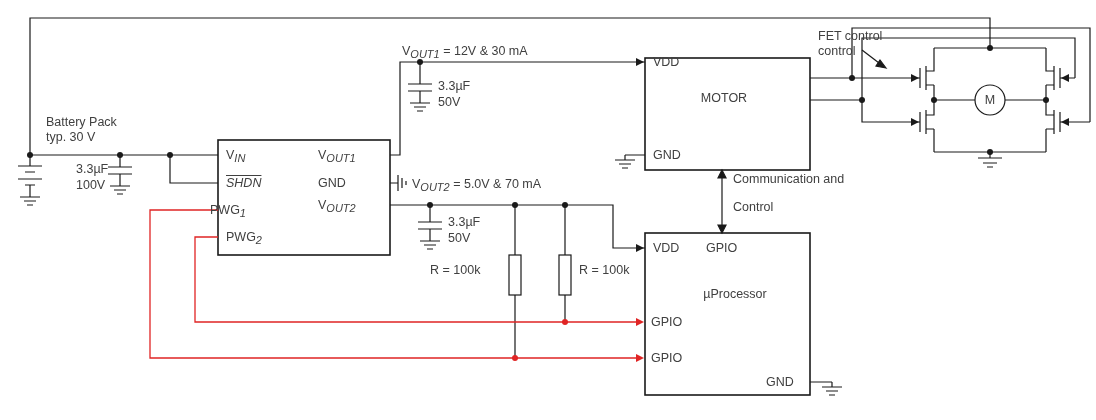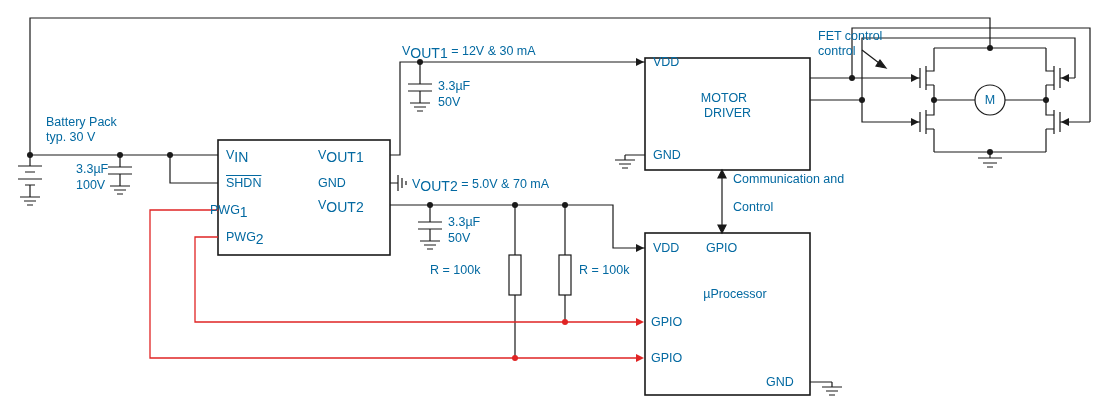--- a/index.html
+++ b/index.html
@@ -2,25 +2,25 @@
 <html><head>
 <meta charset="utf-8">
 <style>
   html,body { margin:0; padding:0; background:#ffffff; }
   #stage {
     position:relative; width:1096px; height:420px; background:#ffffff;
     font-family:"Liberation Sans", sans-serif; overflow:hidden;
   }
   #stage svg { position:absolute; left:0; top:0; }
   .lbl {
-    position:absolute; font-size:12.5px; line-height:14px; color:#0369a1;
+    position:absolute; font-size:12.5px; line-height:14px; color:#404040;
     white-space:nowrap;
   }
-  .sub { font-size:14px; vertical-align:-3px; }
-  .ovl { text-decoration:overline; }
+  .sub { font-size:11px; vertical-align:-3px;font-style:italic; }
+  .ovl { text-decoration:overline;font-style:italic; }
   .ctr { text-align:center; }
   .rgt { text-align:left; }
 </style>
 </head>
 <body>
 
 <div id="stage">
 
 <svg width="1096" height="420" viewBox="0 0 1096 420">
 
@@ -133,21 +133,20 @@
 <div class="lbl" style="left:226px;top:148px"><span>V</span><span class="sub">IN</span></div>
 <div class="lbl ovl" style="left:226px;top:176px">SHDN</div>
 <div class="lbl" style="left:210px;top:203px"><span>PWG</span><span class="sub">1</span></div>
 <div class="lbl" style="left:226px;top:230px"><span>PWG</span><span class="sub">2</span></div>
 <div class="lbl rgt" style="left:318px;top:148px;width:64px"><span>V</span><span class="sub">OUT1</span></div>
 <div class="lbl rgt" style="left:318px;top:176px;width:64px">GND</div>
 <div class="lbl rgt" style="left:318px;top:198px;width:64px"><span>V</span><span class="sub">OUT2</span></div>
 
 <div class="lbl" style="left:653px;top:55px">VDD</div>
 <div class="lbl ctr" style="left:645px;top:91px;width:158px">MOTOR</div>
-<div class="lbl ctr" style="left:645px;top:106px;width:165px">DRIVER</div>
 <div class="lbl" style="left:653px;top:148px">GND</div>
 
 <div class="lbl" style="left:653px;top:241px">VDD</div>
 <div class="lbl" style="left:706px;top:241px">GPIO</div>
 <div class="lbl ctr" style="left:645px;top:287px;width:180px">µProcessor</div>
 <div class="lbl" style="left:651px;top:315px">GPIO</div>
 <div class="lbl" style="left:651px;top:351px">GPIO</div>
 <div class="lbl" style="left:766px;top:375px">GND</div>
 
 <div class="lbl ctr" style="left:975px;top:93px;width:30px">M</div>

